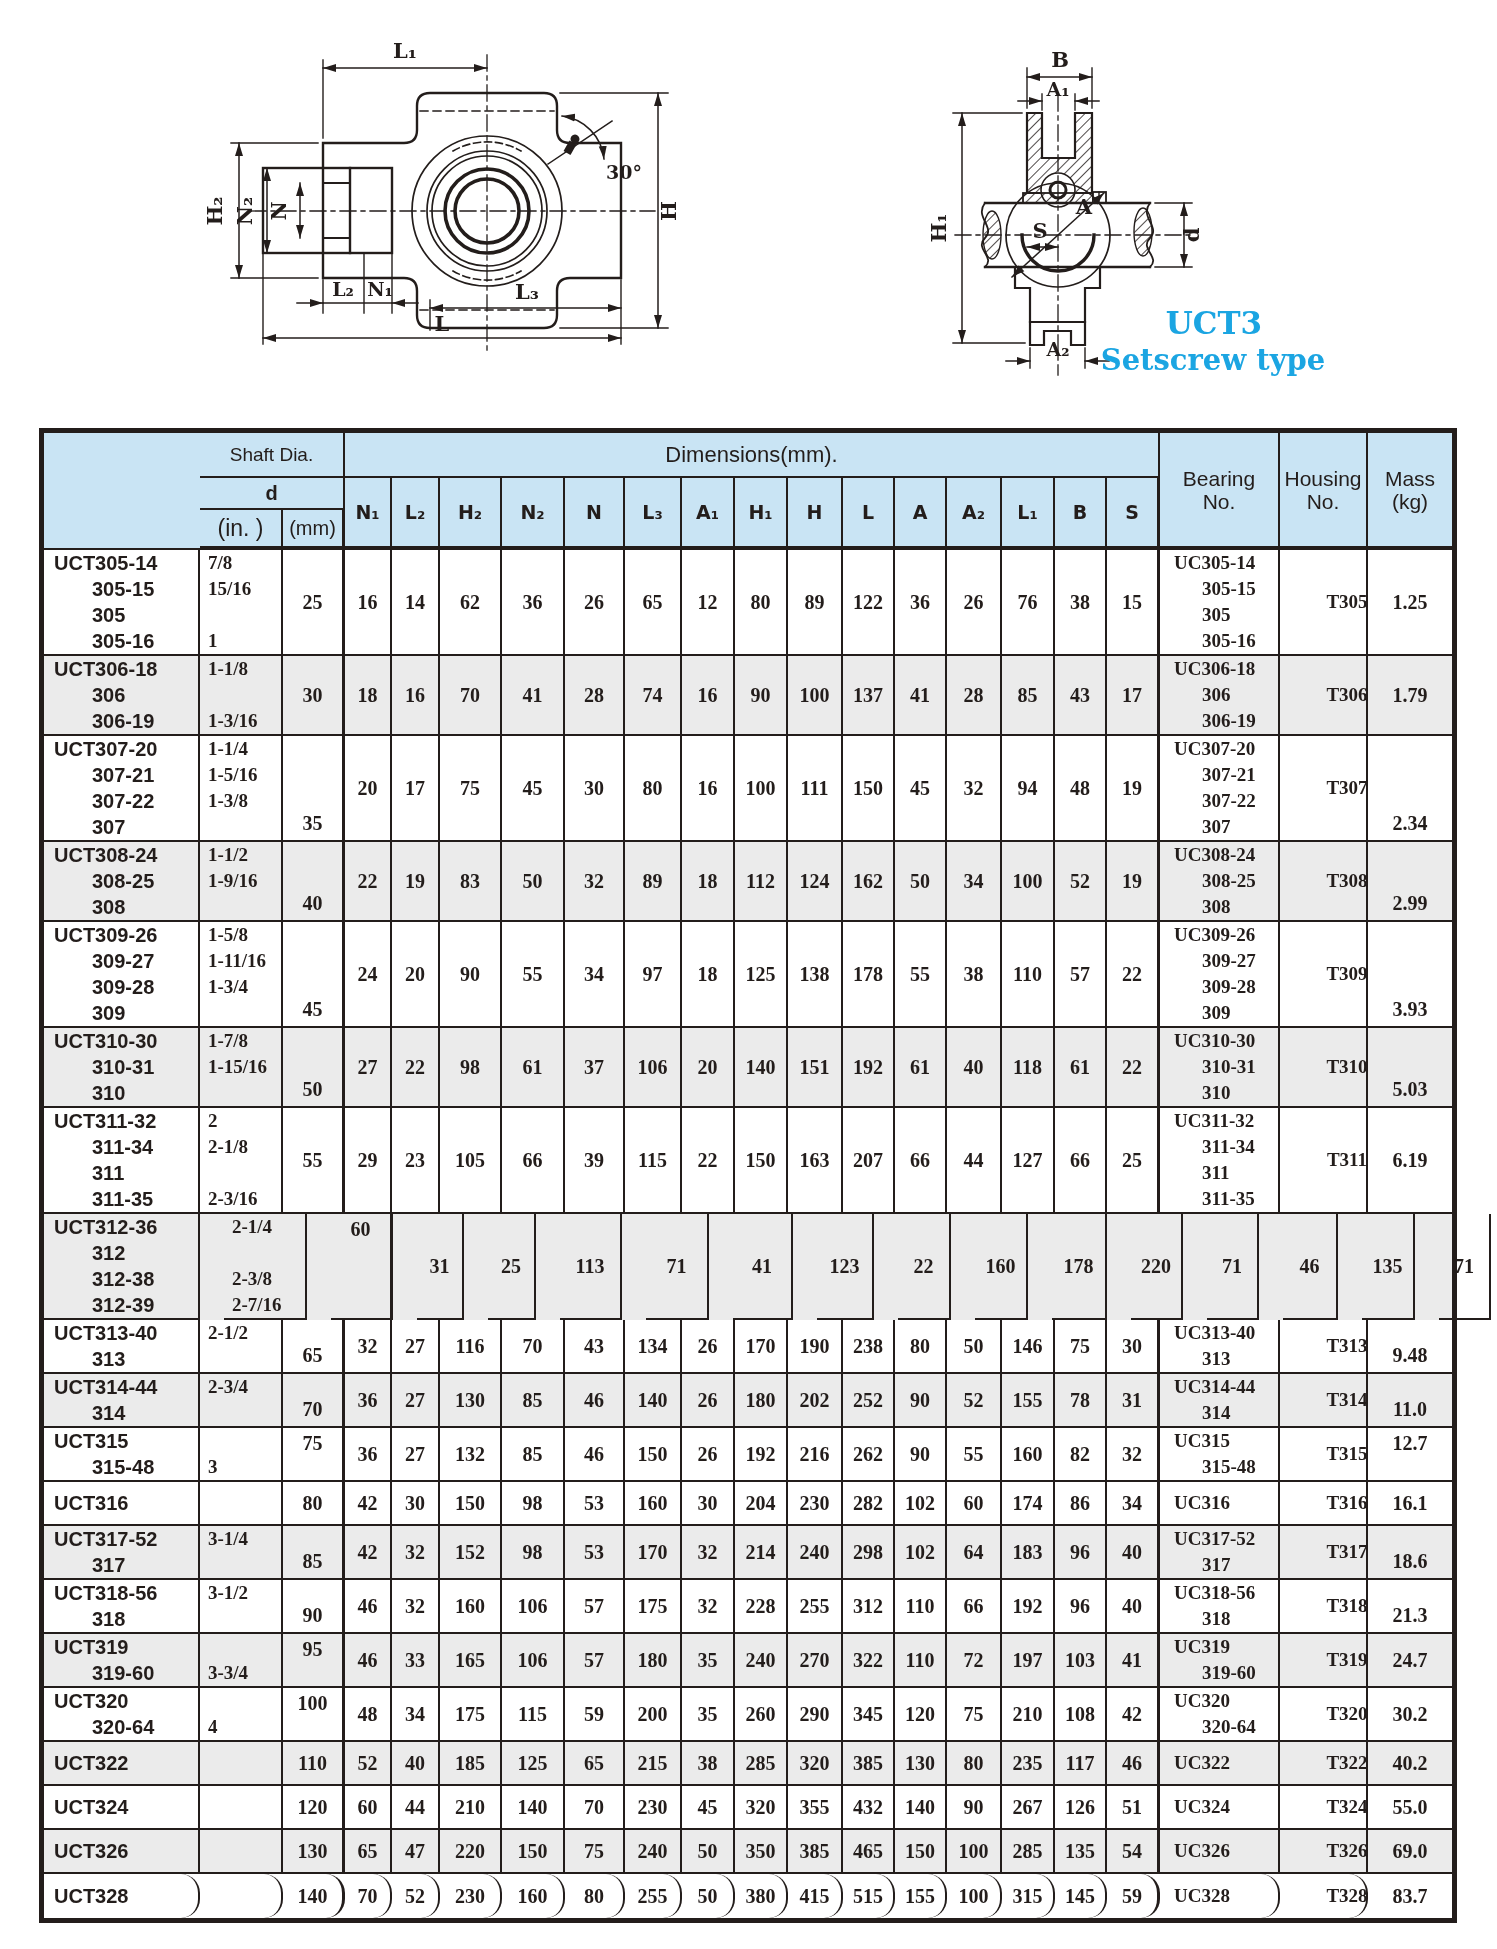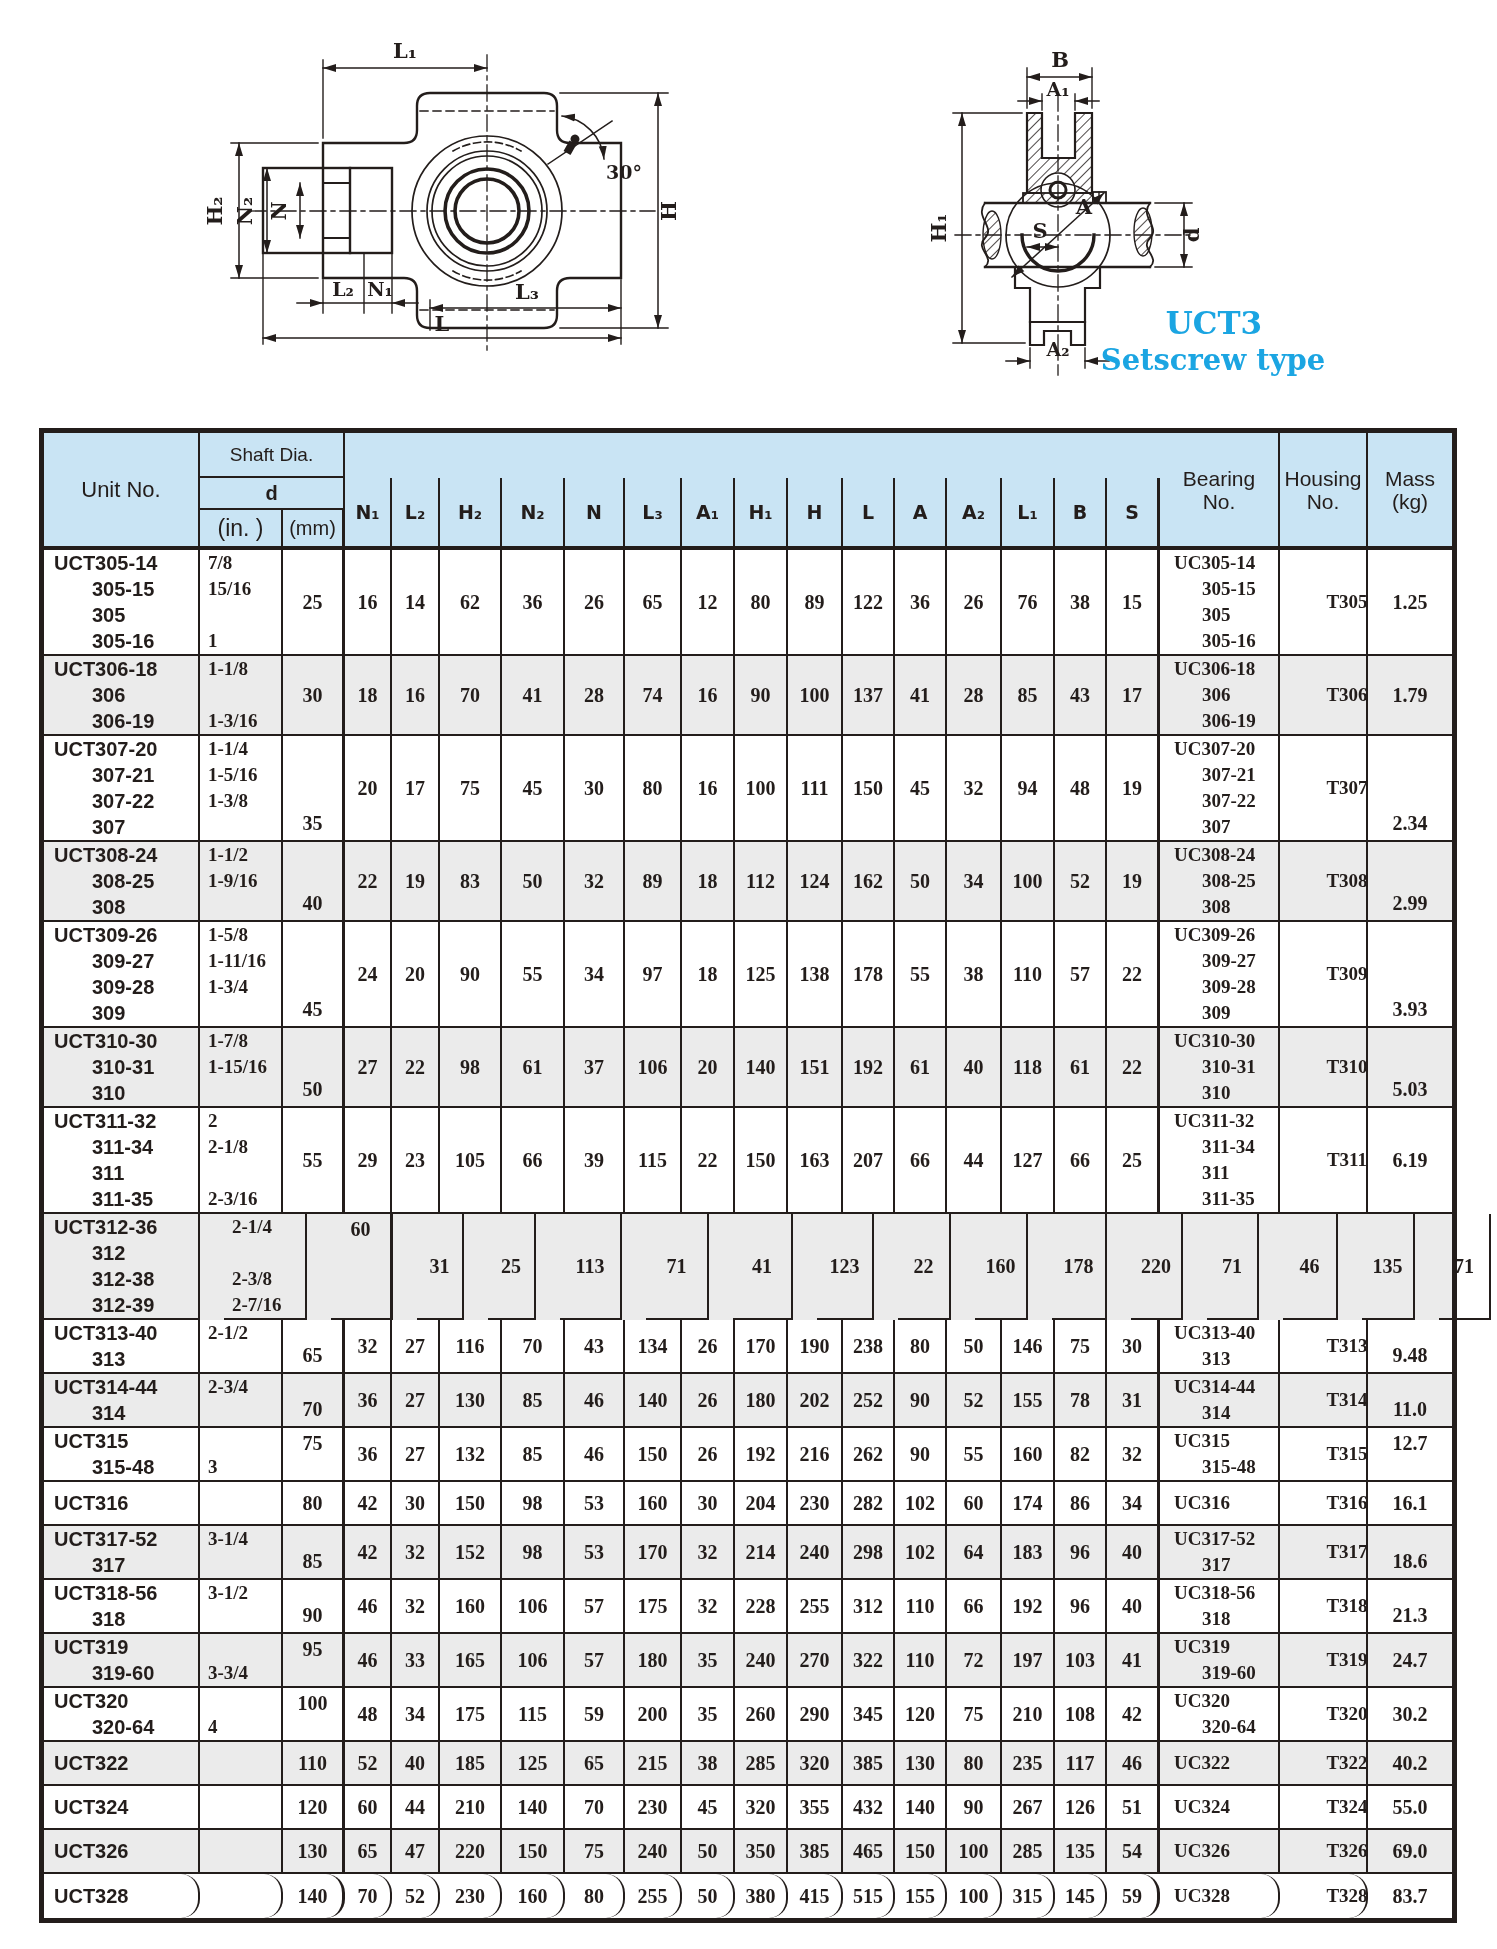--- a/index.html
+++ b/index.html
@@ -204,22 +204,22 @@
       <text class="lbl small" x="1058" y="356" text-anchor="middle">A₂</text>
     </g>
 
     <text class="cap1" x="1214" y="334" text-anchor="middle">UCT3</text>
     <text class="cap2" x="1213" y="370" text-anchor="middle">Setscrew type</text>
   </svg>
 
   
   <div class="dtable">
     <div class="thead">
-      <div class="hc unit-hd">Unit No.</div>
       <div class="hc shaft-hd">Shaft Dia.</div>
+      <div class="hc dims-hd">Dimensions(mm).</div>
       <div class="hc bearing-hd pre">Bearing
 No.</div>
       <div class="hc housing-hd pre">Housing
 No.</div>
       <div class="hc mass-hd pre">Mass
 (kg)</div>
       <div class="hc d-hd">d</div>
       <div class="hc in-hd">(in. )</div>
       <div class="hc mm-hd thick-r">(mm)</div>
       <div class="hc dimcol" style="grid-column:4">N₁</div>

